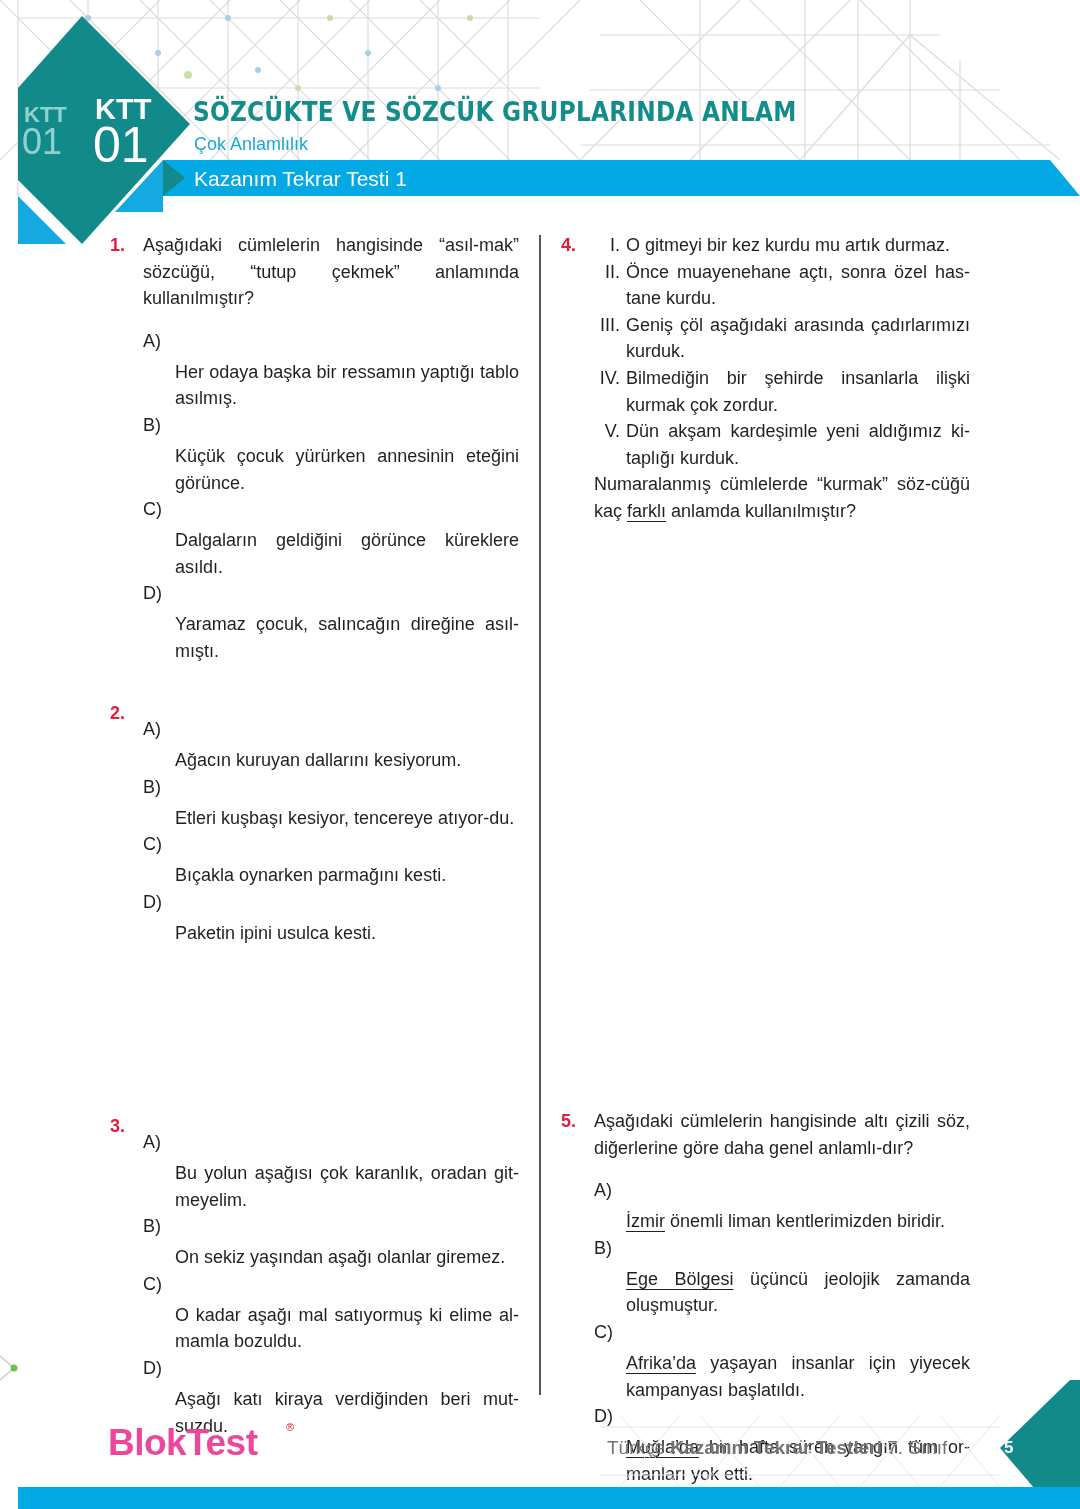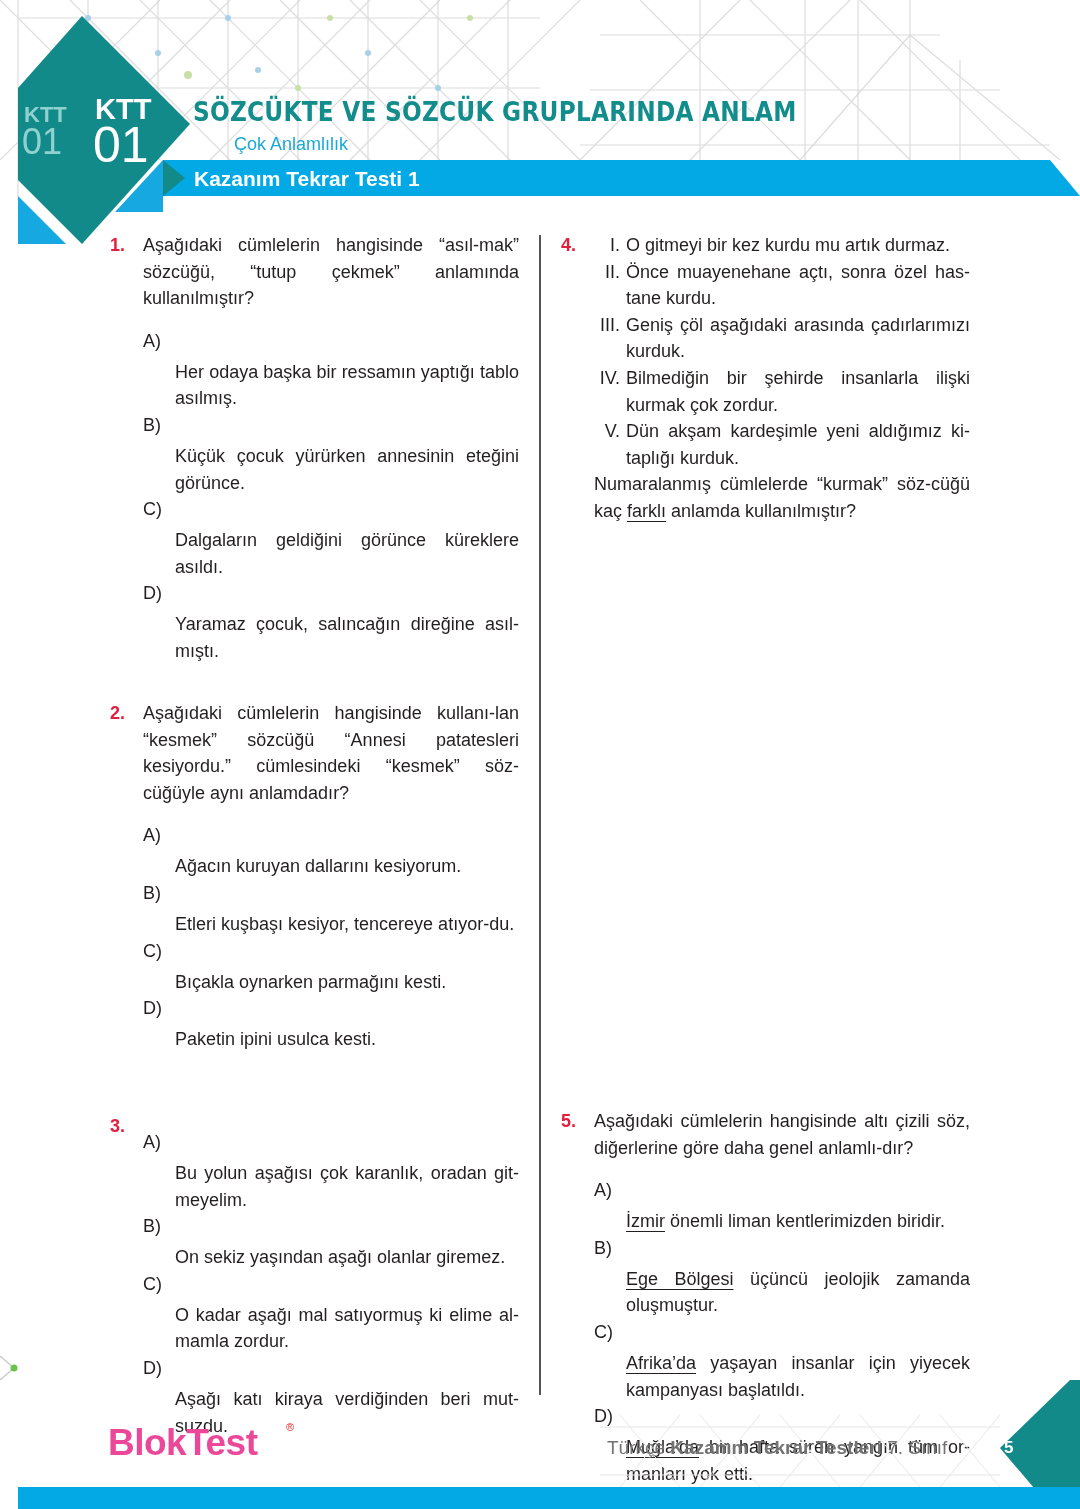--- a/index.html
+++ b/index.html
@@ -2,23 +2,23 @@
 <html><head>
 <meta charset="utf-8">
 <style>
   * { margin:0; padding:0; box-sizing:border-box; }
   html, body { width:1080px; height:1509px; background:#ffffff; overflow:hidden; }
   body { position:relative; font-family:"Liberation Sans", sans-serif; color:#231f20; }
 
   
   .grid-bg { position:absolute; left:0; top:0; width:1080px; height:200px; }
   .header-title { position:absolute; left:193px; top:96px; font-family:"DejaVu Sans", sans-serif; font-weight:bold; font-size:27px; letter-spacing:0.3px; color:#138c8c; transform:scaleX(0.86); transform-origin:left top; white-space:nowrap; }
-  .header-subtitle { position:absolute; left:194px; top:134px; font-size:18px; color:#1aa9d6;margin-left:40px; }
+  .header-subtitle { position:absolute; left:194px; top:134px; font-size:18px; color:#1aa9d6; }
   .test-bar { position:absolute; left:163px; top:160px; height:36px; width:917px; background:#03a9e4; }
-  .test-bar-label { position:absolute; left:194px; top:167px; font-size:21px; font-weight:bold; color:#ffffff; }
+  .test-bar-label { position:absolute; left:194px; top:167px; font-size:21px; font-weight:normal; color:#ffffff; }
   .ktt-small { position:absolute; left:24px; top:104px; color:#8fd1cf; font-size:22px; line-height:22px; font-weight:bold; }
   .ktt-small-num { position:absolute; left:22px; top:124px; color:#8fd1cf; font-size:36px; line-height:36px; }
   .ktt-big { position:absolute; left:95px; top:95px; color:#ffffff; font-size:29px; line-height:29px; font-weight:bold; }
   .ktt-big-num { position:absolute; left:93px; top:120px; color:#ffffff; font-size:50px; line-height:50px; }
 
   
   .divider { position:absolute; left:539px; top:235px; width:1.5px; height:1160px; background:#555; }
 
   .q { position:absolute; font-size:18px; line-height:26.6px; }
   .q-num { position:absolute; left:0; top:0; color:#e31e3c; font-weight:bold; }
@@ -148,21 +148,20 @@
       </div>
     <div class="opt">
         <span class="opt-letter">D)</span>
         <span class="opt-text">Yaramaz çocuk, salıncağın direğine asıl-mıştı.</span>
       </div>
   </div>
 </div>
 
 <div class="q" style="left:110px;top:700px;width:409px;">
   <span class="q-num">2.</span>
-  <div class="q-stem">Aşağıdaki cümlelerin hangisinde kullanı-lan “kesmek” sözcüğü “Annesi patatesleri kesiyordu.” cümlesindeki “kesmek” söz-cüğüyle aynı anlamdadır?</div>
   <div class="opts">
     <div class="opt">
         <span class="opt-letter">A)</span>
         <span class="opt-text">Ağacın kuruyan dallarını kesiyorum.</span>
       </div>
     <div class="opt">
         <span class="opt-letter">B)</span>
         <span class="opt-text">Etleri kuşbaşı kesiyor, tencereye atıyor-du.</span>
       </div>
     <div class="opt">
@@ -182,21 +181,21 @@
     <div class="opt">
         <span class="opt-letter">A)</span>
         <span class="opt-text">Bu yolun aşağısı çok karanlık, oradan git-meyelim.</span>
       </div>
     <div class="opt">
         <span class="opt-letter">B)</span>
         <span class="opt-text">On sekiz yaşından aşağı olanlar giremez.</span>
       </div>
     <div class="opt">
         <span class="opt-letter">C)</span>
-        <span class="opt-text">O kadar aşağı mal satıyormuş ki elime al-mamla zordur.</span>
+        <span class="opt-text">O kadar aşağı mal satıyormuş ki elime al-mamla bozuldu.</span>
       </div>
     <div class="opt">
         <span class="opt-letter">D)</span>
         <span class="opt-text">Aşağı katı kiraya verdiğinden beri mut-suzdu.</span>
       </div>
   </div>
 </div>
 
 <div class="q" style="left:561px;top:232px;width:409px;">
   <span class="q-num">4.</span>

